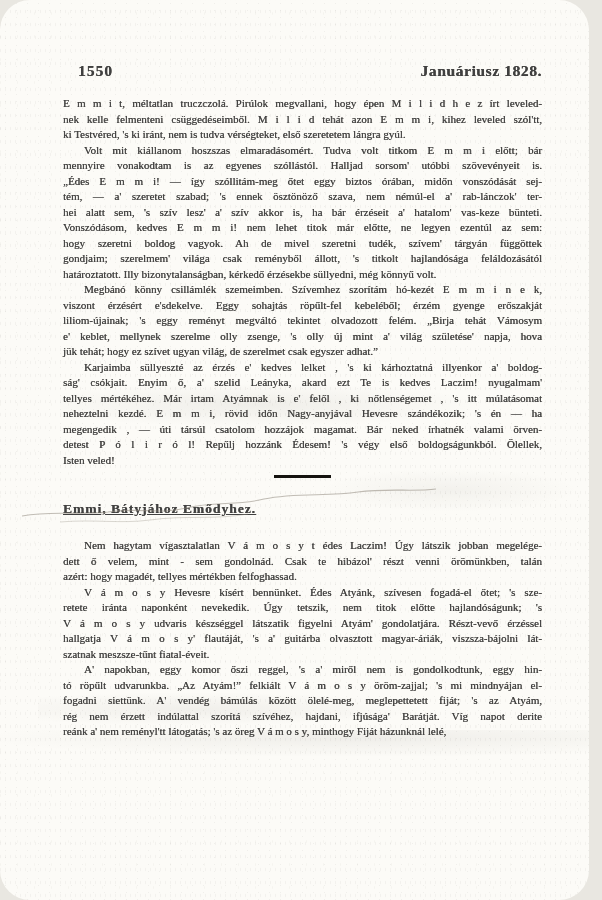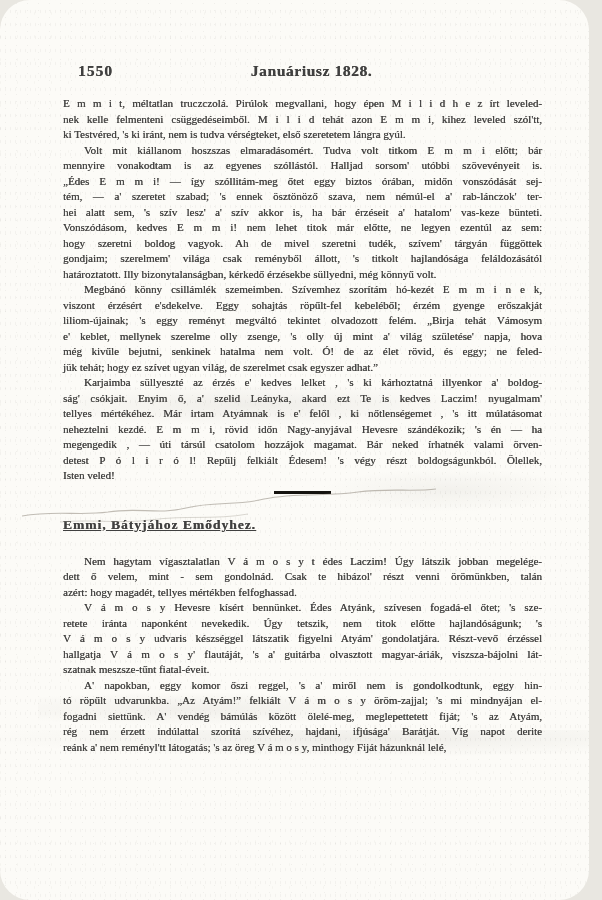--- a/index.html
+++ b/index.html
@@ -24,21 +24,21 @@
       radial-gradient(rgba(45,42,36,0.035) 0.6px, transparent 1px);
     background-size: 11px 7px, 5px 13px, 17px 23px;
     background-position: 0 0, 3px 5px, 9px 2px;
   }
   .page-header {
     position:absolute; top:62px; left:63px; width:479px;
     font-weight:bold; font-size:15.5px; line-height:18px;
     text-shadow:0.3px 0 0 rgba(27,24,18,0.75);
   }
   .page-number { position:absolute; left:15px; top:0; letter-spacing:1px; }
-  .issue-title { display:block; text-align:center; letter-spacing:0.6px; padding-left:18px; }
+  .issue-title { display:block; text-align:right; letter-spacing:0.6px; padding-left:18px; }
   .text-column {
     position:absolute; top:96px; left:63px; width:479px;
     text-shadow:0.3px 0 0 rgba(27,24,18,0.7);
   }
   .paragraph { margin:0; }
   .line {
     font-size:11px; line-height:15.5px; height:15.5px;
     text-align:justify; text-align-last:justify;
     white-space:normal; overflow:visible;
   }
@@ -93,30 +93,29 @@
           <div class="line">Vonszódásom, kedves E m m i!  nem lehet titok már előtte,  ne legyen ezentúl az sem:</div>
           <div class="line">hogy szeretni boldog vagyok.  Ah de mivel szeretni tudék,  szívem' tárgyán függöttek</div>
           <div class="line">gondjaim; szerelmem' világa csak reményből állott, 's titkolt hajlandósága feláldozásától</div>
           <div class="line last">határoztatott. Illy bizonytalanságban, kérkedő érzésekbe süllyedni, még könnyű volt.</div>
         </div>
         <div class="paragraph">
           <div class="line indent">Megbánó könny csillámlék szemeimben.  Szívemhez szorítám hó-kezét  E m m i n e k,</div>
           <div class="line">viszont érzésért e'sdekelve.  Eggy sohajtás röpűlt-fel kebeléből;  érzém gyenge erőszakját</div>
           <div class="line">liliom-újainak;  's eggy reményt megváltó tekintet olvadozott felém.  „Birja tehát Vámosym</div>
           <div class="line">e' keblet, mellynek szerelme olly zsenge, 's olly új mint a' világ születése' napja,  hova</div>
-          <div class="line">még kivűle bejutni, senkinek hatalma nem volt.  Ó! de az élet rövid,  és eggy;  ne feled-</div>
           <div class="line last">jük tehát;  hogy ez szívet ugyan világ, de szerelmet csak egyszer adhat.”</div>
         </div>
         <div class="paragraph">
           <div class="line indent">Karjaimba süllyeszté az érzés e' kedves lelket , 's ki kárhoztatná illyenkor a' boldog-</div>
           <div class="line">ság' csókjait.  Enyim ő,  a' szelid Leányka,  akard ezt Te is kedves Laczim!  nyugalmam'</div>
           <div class="line">tellyes mértékéhez.  Már irtam Atyámnak is e' felől ,  ki nőtlenségemet ,  's itt múlatásomat</div>
           <div class="line">neheztelni kezdé.  E m m i,  rövid időn  Nagy-anyjával Hevesre szándékozik;  's én — ha</div>
           <div class="line">megengedik , — úti társúl csatolom hozzájok magamat.  Bár neked írhatnék valami örven-</div>
-          <div class="line">detest  P ó l i r ó l!  Repűlj felkiált Édesem!  's végy részt  boldogságunkból.  Ölellek,</div>
+          <div class="line">detest  P ó l i r ó l!  Repűlj hozzánk Édesem!  's végy első  boldogságunkból.  Ölellek,</div>
           <div class="line last">Isten veled!</div>
         </div>
       </section>
 
     <div class="divider-wrap">
       <span class="divider-bar"></span>
     </div>
 
     <h2 class="letter-heading">Emmi, Bátyjához Emődyhez.</h2>
 

